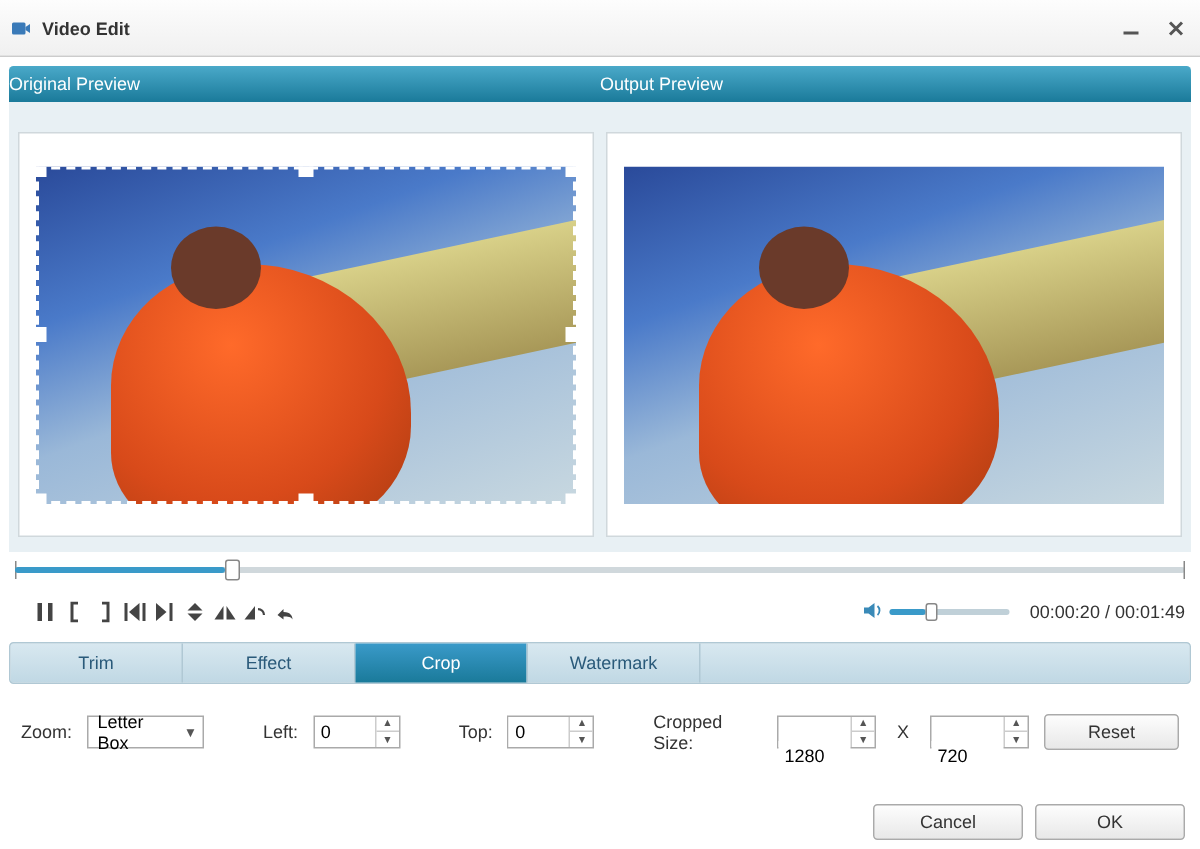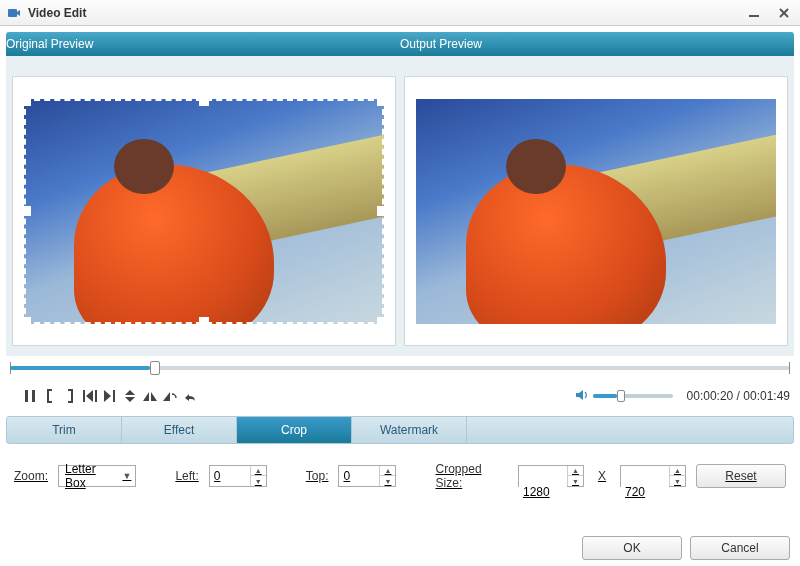--- a/index.html
+++ b/index.html
@@ -1,18 +1,18 @@
 <!DOCTYPE html>
 <html><head>
 <meta charset="utf-8">
 <style>
 * { box-sizing: border-box; margin: 0; padding: 0; font-family: Tahoma, Arial, sans-serif; font-size: 12px; }
 body { background: #fff; width: 800px; height: 566px; overflow: hidden; }
 
-.titlebar { height: 26px; background: linear-gradient(#fdfdfd,#f0f0f0); border-bottom: 1px solid #ccc; display: flex; align-items: center; padding: 0 6px; }
+.titlebar { height: 38px; background: linear-gradient(#fdfdfd,#f0f0f0); border-bottom: 1px solid #ccc; display: flex; align-items: center; padding: 0 6px; }
 .titlebar .app-icon { width: 16px; height: 16px; margin-right: 6px; display:inline-flex; align-items:center; justify-content:center; }
 .titlebar .title { flex: 1; font-weight: bold; color: #333; }
 .titlebar .win-btns { display: flex; gap: 10px; }
 .titlebar .wbtn { width: 20px; height: 16px; display:flex; align-items:center; justify-content:center; color:#555; cursor:pointer; }
 
 .preview-header { height: 24px; background: linear-gradient(#4aa9c9,#1a7a9a); margin: 6px 6px 0 6px; display: flex; border-radius: 3px 3px 0 0; }
 .preview-header .half { flex: 1; text-align: left; color: #fff; line-height: 24px; font-size: 12px; }
 
 .preview-area { margin: 0 6px; background: #e8f0f4; padding: 20px 6px 10px 6px; display:flex; gap:8px; }
 .preview-box { flex:1; background:#fff; height:270px; border:1px solid #d0d8dc; position:relative; display:flex; align-items:center; justify-content:center; }
@@ -38,21 +38,21 @@
 .vol { display:flex; align-items:center; gap:4px; }
 .vol .vtrack { width:80px; height:4px; background:#c0d0d8; position:relative; border-radius:2px; }
 .vol .vprog { position:absolute; left:0; top:0; height:100%; width:30%; background:#3a9ac9; border-radius:2px;}
 .vol .vthumb { position:absolute; left:30%; top:-4px; width:8px; height:12px; background:#fff; border:1px solid #888; border-radius:2px;}
 .timecode { margin-left: 14px; color:#333; font-size:12px; white-space:nowrap; }
 
 .tabs { margin: 6px 6px 0 6px; height:28px; background: linear-gradient(#d8e8f0,#c0d8e4); display:flex; border:1px solid #b0c8d4; border-radius:3px; }
 .tab { width: 115px; text-align:center; line-height:26px; color:#2a5a7a; cursor:pointer; border-right:1px solid #b0c8d4; }
 .tab.active { background: linear-gradient(#3a9ac9,#1a7a9a); color:#fff; }
 
-.crop-params { margin: 18px 14px 0 14px; display:flex; align-items:center; gap: 10px; text-decoration: underline; }
+.crop-params { margin: 18px 14px 0 14px; display:flex; align-items:center; gap: 10px; }
 .lbl { color:#333; }
 .select { display:inline-flex; align-items:center; border:1px solid #aaa; background:#fff; height:22px; padding:0 4px 0 6px; cursor:pointer; }
 .select .dd { margin-left:6px; font-size:9px; color:#555; }
 .num-input { display:inline-flex; align-items:center; border:1px solid #aaa; background:#fff; height:22px; }
 .num-input input { border:none; width:40px; padding:0 4px; height:20px; outline:none; text-align:left; }
 .num-input.wide input { width:48px;margin-top:31px; }
 .spin { width:16px; display:flex; flex-direction:column; border-left:1px solid #ccc; }
 .spin div { height:10px; display:flex; align-items:center; justify-content:center; font-size:7px; color:#555; cursor:pointer; }
 .spin div:first-child { border-bottom:1px solid #ccc; }
 .sep { color:#333; margin:0 4px; }
@@ -251,15 +251,15 @@
         <div>▼</div>
       </div>
   </div>
 
   <div class="reset-wrap">
     <div class="btn">Reset</div>
   </div>
 </div>
 
 <div class="footer">
+  <div class="btn">Cancel</div>
   <div class="btn">OK</div>
-  <div class="btn">Cancel</div>
 </div>
 
 </body></html>

